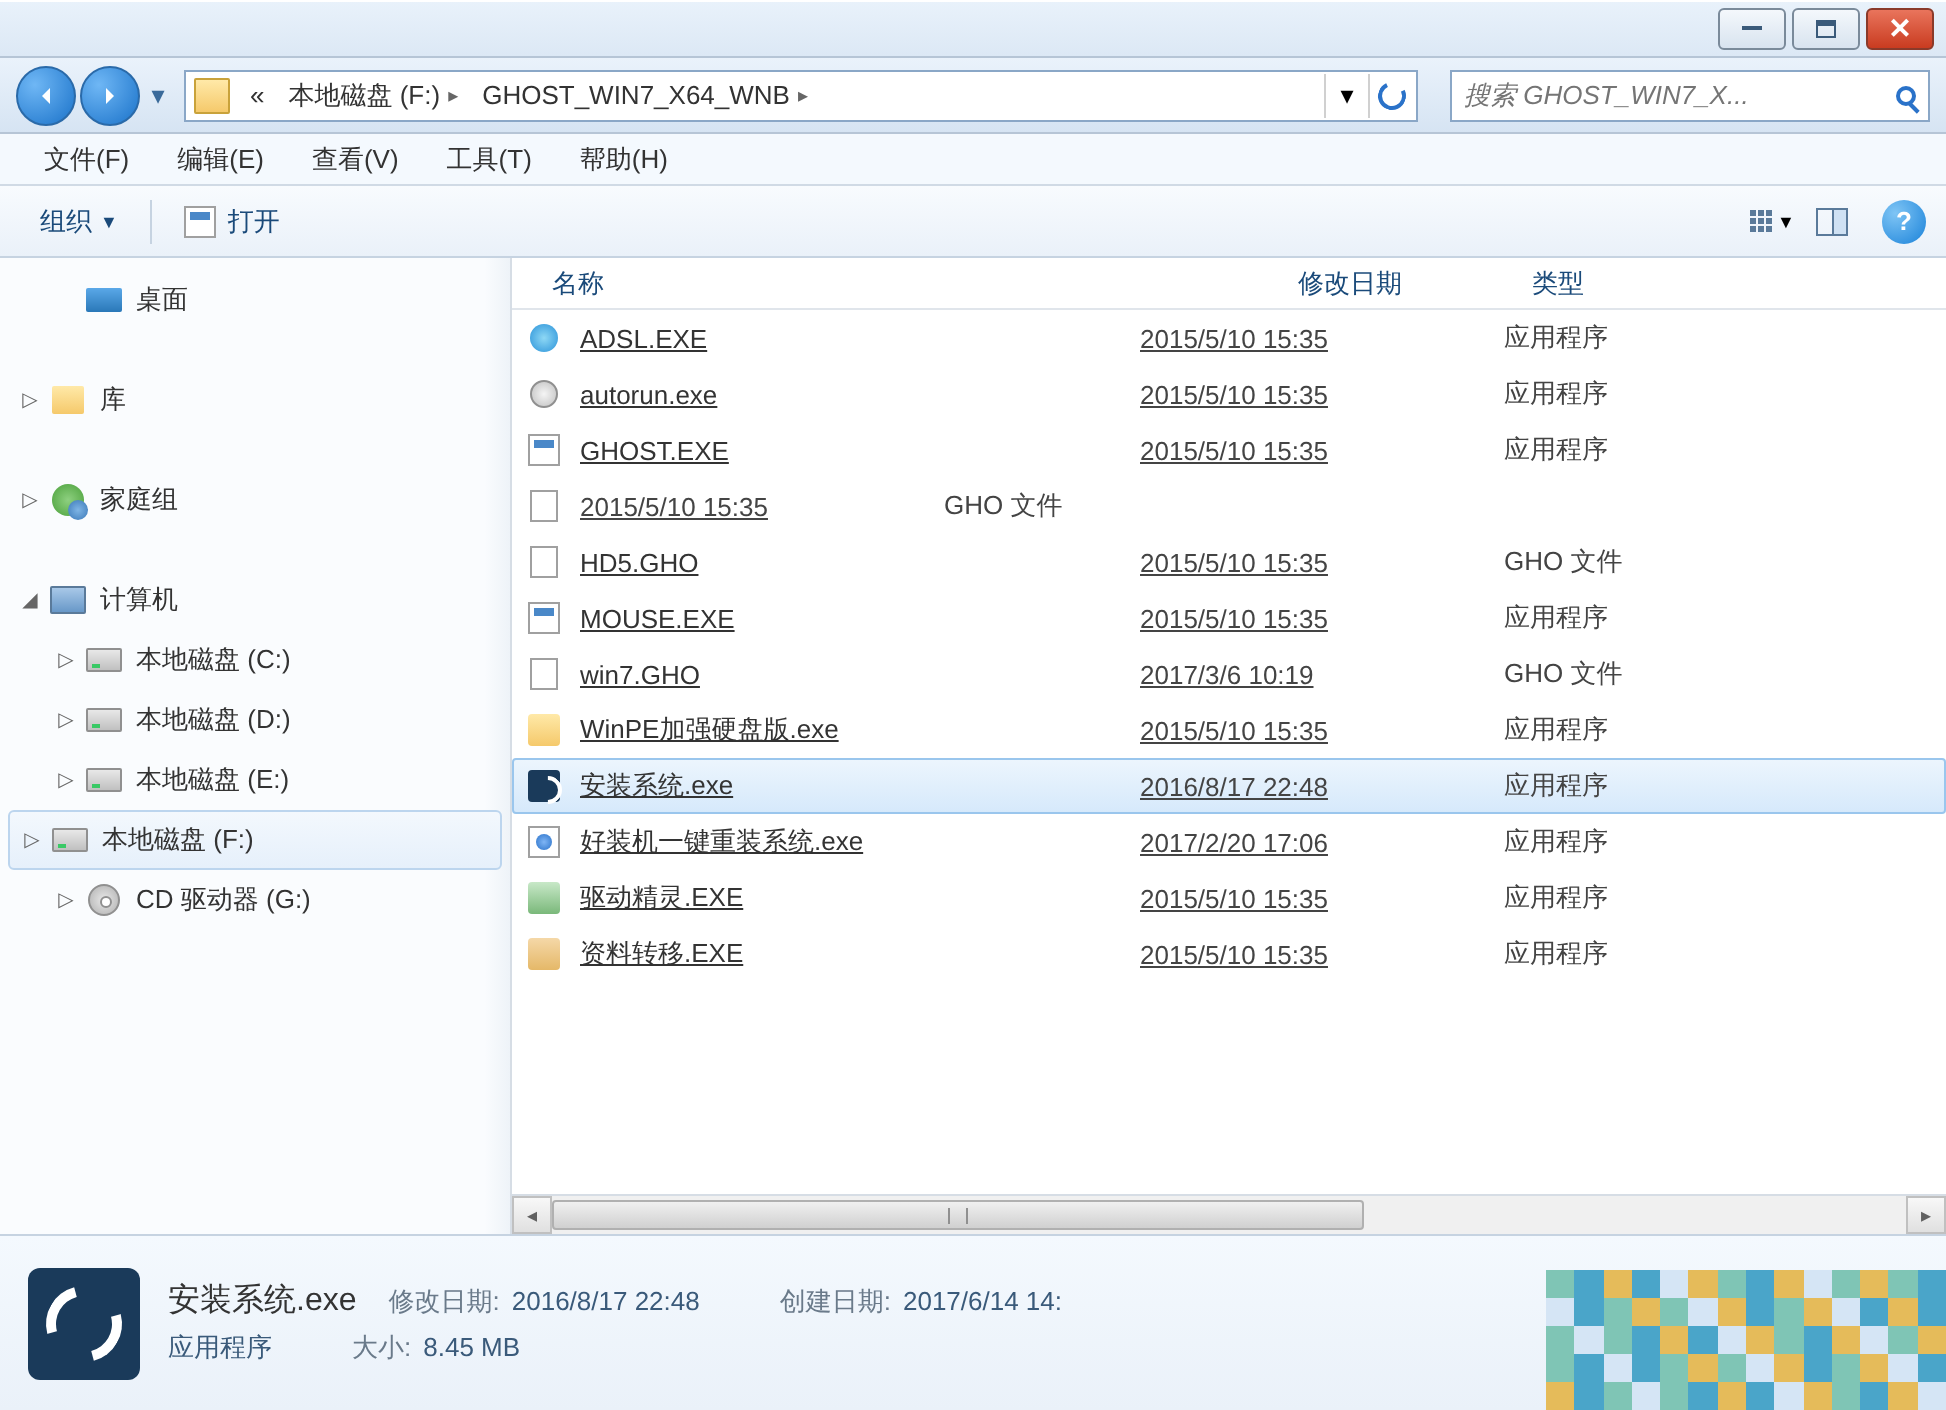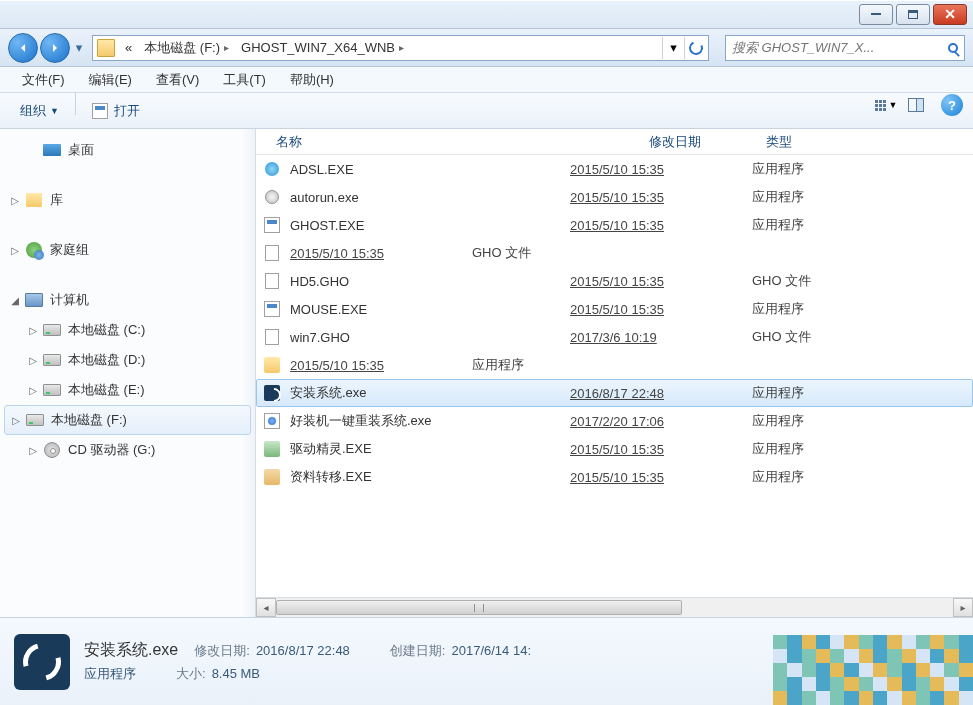--- a/index.html
+++ b/index.html
@@ -31,21 +31,21 @@
 .searchbar input { flex: 1; border: none; outline: none; padding: 0 6px; font-style: italic; color: #888; }
 .search-ico { width: 22px; display: flex; align-items: center; justify-content: center; }
 .magnifier { width: 10px; height: 10px; border: 2px solid #2a72c9; border-radius: 50%; position: relative; }
 .magnifier::after { content: ""; position: absolute; width: 6px; height: 2px; background: #2a72c9; bottom: -4px; right: -4px; transform: rotate(45deg); }
 
 
 .menubar { height: 26px; background: #f4f9fe; border-bottom: 1px solid #d0dae5; display: flex; align-items: center; padding-left: 10px; }
 .menubar .menu-item { padding: 0 12px; color: #333; }
 
 
-.toolbar { height: 36px; background: linear-gradient(#f8fbfe, #eaf1f9); border-bottom: 1px solid #c6d3e1; display: flex; align-items: flex-start; padding: 0 10px; }
+.toolbar { height: 36px; background: linear-gradient(#f8fbfe, #eaf1f9); border-bottom: 1px solid #c6d3e1; display: flex; align-items: center; padding: 0 10px; }
 .tool-btn { padding: 0 10px; display: flex; align-items: center; color: #1a4a7a; height: 100%; }
 .tool-btn .drop { margin-left: 4px; font-size: 9px; }
 .tool-sep { width: 1px; height: 22px; background: #c6d3e1; margin: 0 6px; }
 .tool-spacer { flex: 1; }
 .view-ctrl { display: flex; align-items: center; }
 .view-btn { width: 30px; height: 24px; display: flex; align-items: center; justify-content: center; }
 .view-ico1 { display: grid; grid-template: 3px 3px 3px / 3px 3px 3px; gap: 1px; }
 .view-ico1 div { background: #5a7a9a; }
 .preview-ico { width: 16px; height: 14px; border: 1px solid #5a7a9a; position: relative; }
 .preview-ico::after { content: ""; position: absolute; right: 0; top: 0; bottom: 0; width: 6px; border-left: 1px solid #5a7a9a; background: #cfe1f3; }
@@ -75,21 +75,21 @@
 
 .main { flex: 1; display: flex; flex-direction: column; }
 .headers { height: 26px; border-bottom: 1px solid #e0e5eb; display: flex; align-items: center; padding-left: 20px; color: #1a4a7a; }
 .col-name { width: 308px; }
 .col-date { width: 182px; text-align: center; }
 .col-type { flex: 1; }
 .filelist { flex: 1; overflow: hidden; }
 .filerow { height: 28px; display: flex; align-items: center; padding-left: 6px; }
 .filerow.selected { background: linear-gradient(#ecf5fd, #d6e9fb); border: 1px solid #9ac6ed; border-radius: 2px; padding-left: 5px; }
 .filerow .ico { width: 20px; height: 18px; margin-right: 8px; display: flex; align-items: center; justify-content: center; }
-.filerow .fname { width: 280px; color: #333; }
+.filerow .fname { width: 280px; color: #333; text-decoration: underline; }
 .filerow .fdate { width: 182px; color: #444; text-decoration: underline; }
 .filerow .ftype { color: #444; }
 .ico-exe { width: 16px; height: 16px; background: #fff; border: 1px solid #a0a0a0; position: relative; }
 .ico-exe::after { content: ""; position: absolute; top: 2px; left: 2px; width: 10px; height: 4px; background: #4a88c8; }
 .ico-page { width: 14px; height: 16px; background: #fff; border: 1px solid #a0a0a0; }
 .ico-install { width: 16px; height: 16px; background: #1a3a5a; border-radius: 2px; position: relative; }
 .ico-install::after { content: ""; position: absolute; top: 3px; left: 3px; width: 10px; height: 10px; border: 2px solid #fff; border-radius: 50%; border-top-color: transparent; border-left-color: transparent; transform: rotate(-45deg); }
 .ico-blue { width: 16px; height: 16px; background: #fff; border: 1px solid #a0a0a0; position: relative; }
 .ico-blue::after { content: ""; position: absolute; top: 3px; left: 3px; width: 8px; height: 8px; background: radial-gradient(#7fb5f5, #2a72c9); border-radius: 50%; }
 .ico-driver { width: 16px; height: 16px; background: linear-gradient(#c8e8c8, #7ab87a); border-radius: 2px; }
@@ -345,20 +345,21 @@
             <span class="ico-page"></span>
           </span>
           <span class="fname">win7.GHO</span>
           <span class="fdate">2017/3/6 10:19</span>
           <span class="ftype">GHO 文件</span>
         </div>
         <div class="filerow">
           <span class="ico">
             <span class="ico-winpe"></span>
           </span>
+          <span class="fname">WinPE加强硬盘版.exe</span>
           <span class="fdate">2015/5/10 15:35</span>
           <span class="ftype">应用程序</span>
         </div>
         <div class="filerow selected">
           <span class="ico">
             <span class="ico-install"></span>
           </span>
           <span class="fname">安装系统.exe</span>
           <span class="fdate">2016/8/17 22:48</span>
           <span class="ftype">应用程序</span>

